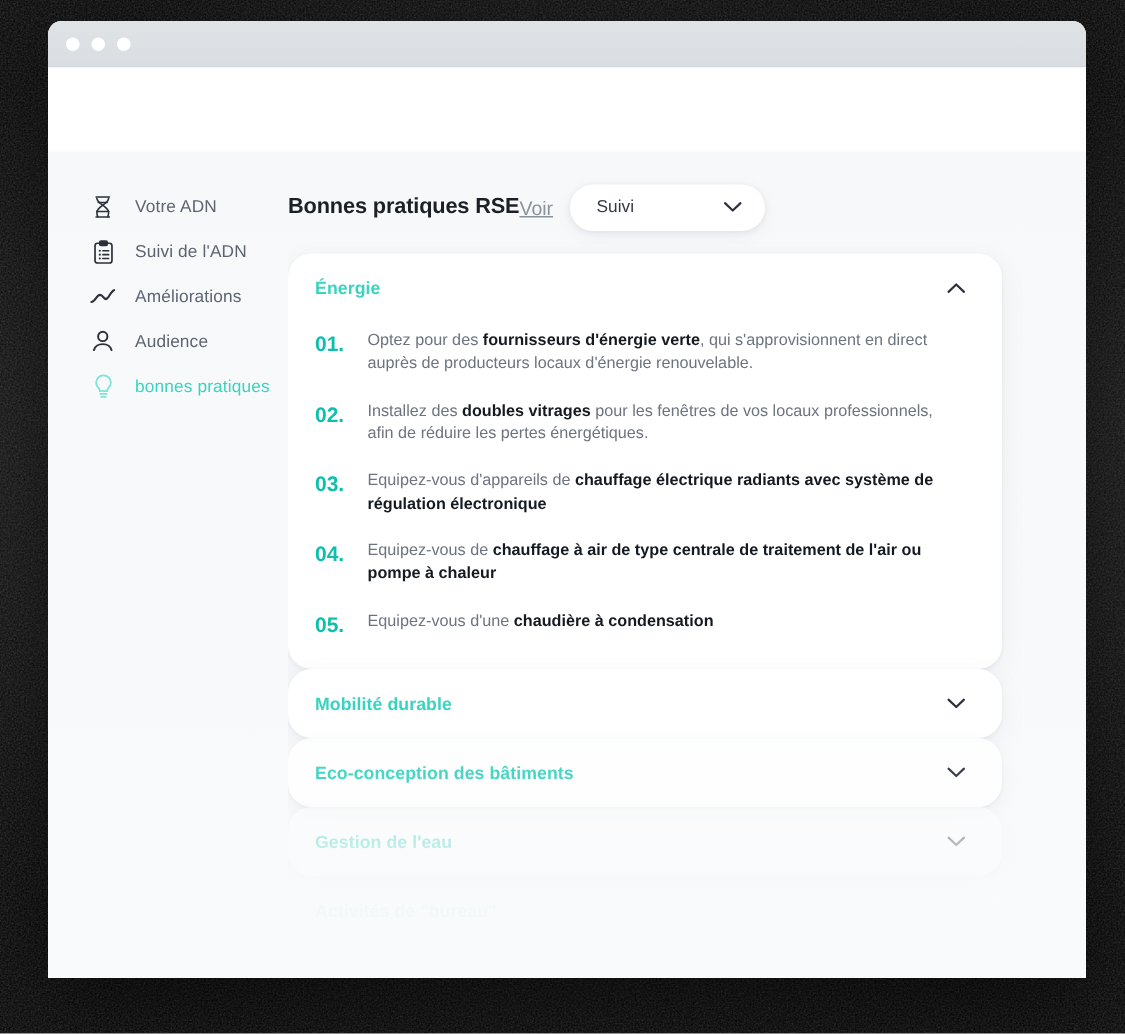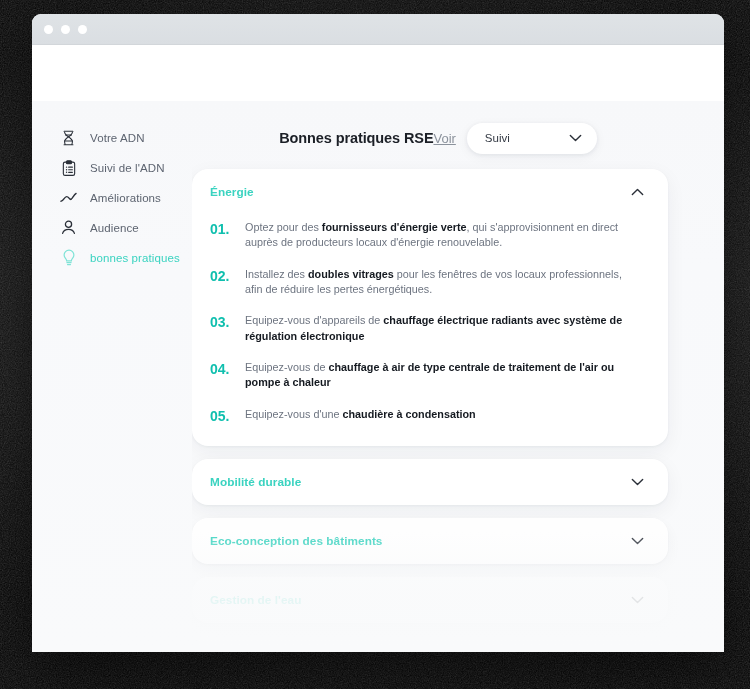--- a/index.html
+++ b/index.html
@@ -106,25 +106,24 @@
   #main {
     flex: 1;
     padding: 0 56px 0 0;
     position: relative;
     overflow: hidden;
   }
 
   #page-head {
     display: flex;
     align-items: center;
-    justify-content: center;
+    justify-content: flex-start;
     height: 36px;
     margin-top: 19px;
     padding-right: 8px;
-    margin-left: 24px;
   }
   #page-title {
     font-size: 14.5px;
     font-weight: 700;
     color: #1b1f26;
     letter-spacing: -.1px;
   }
   #filter {
     display: flex;
     align-items: center;
@@ -150,21 +149,21 @@
     cursor: pointer;
   }
 
   
   #accordion { margin-top: 13px; }
 
   .card {
     background: #ffffff;
     border-radius: 16px;
     box-shadow: 0 1px 3px rgba(25,35,60,.05), 0 6px 20px rgba(25,35,60,.055);
-    margin-bottom: 13px;
+    margin-bottom: 0;
   }
   .card-head {
     display: flex;
     align-items: center;
     justify-content: space-between;
     padding: 0 24px 0 18px;
     height: 46px;
     cursor: pointer;
   }
   .card-title {

